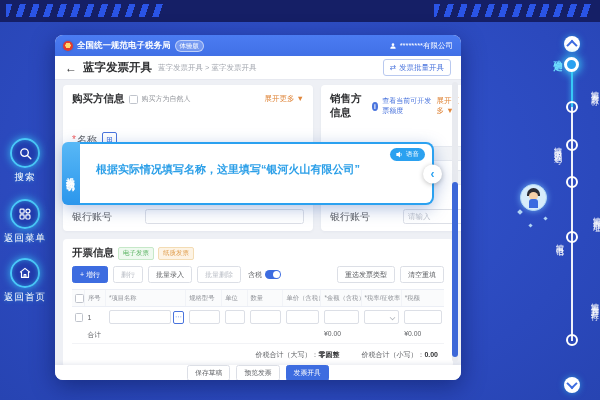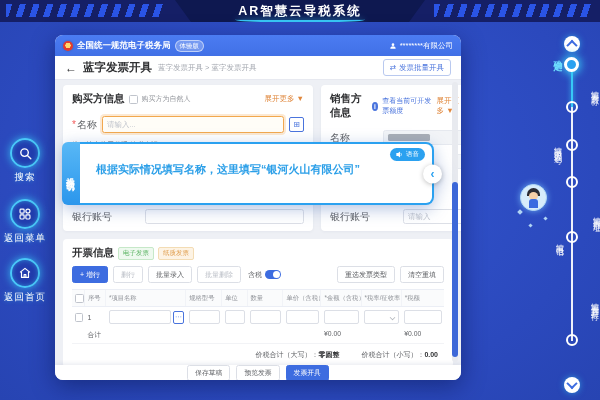--- a/index.html
+++ b/index.html
@@ -43,21 +43,21 @@
   .back{color:#303133;font-size:12px;line-height:1;cursor:default;}
   .crumb-title{font-size:11.5px;font-weight:bold;color:#303133;}
   .crumb-path{font-size:7.5px;color:#a3a7af;}
   .switch-btn{margin-left:auto;border:1px solid #b9c9ef;color:#4a74dd;background:#fff;font-size:7.5px;
     border-radius:3px;padding:2.5px 6px;display:flex;align-items:center;gap:3px;}
 
   .content{position:absolute;left:0;right:0;top:44px;bottom:15px;padding:6px 8px;overflow:hidden;}
 
   .cards-row{display:flex;gap:8px;height:146px;}
   .card{flex:1;background:#fff;border-radius:4px;padding:7px 9px;position:relative;box-shadow:0 1px 3px rgba(30,50,100,.05);}
-  .card-head{display:flex;align-items:center;gap:4px;margin-bottom:10px;}
+  .card-head{display:flex;align-items:center;gap:4px;margin-bottom:26px;}
   .card-title{font-size:10.5px;font-weight:bold;color:#303133;}
   .chk{width:7px;height:7px;border:1px solid #c0c4cc;border-radius:1.5px;background:#fff;}
   .chk-label{font-size:7px;color:#909399;}
   .info-i{width:9px;height:9px;border-radius:50%;background:#4a74dd;color:#fff;font-size:6.5px;
     display:grid;place-items:center;font-weight:bold;}
   .quota-link{font-size:7px;color:#4a74dd;}
   .more-link{margin-left:auto;font-size:7.5px;color:#e0873c;}
   .frow{display:flex;align-items:center;gap:5px;margin-bottom:8px;}
   .flabel{font-size:10px;color:#606266;white-space:nowrap;}
   .flabel .req{color:#f35c5c;margin-right:1px;}
@@ -152,23 +152,20 @@
   .vlabel.active{color:#6fe0ff;font-size:9px;font-weight:bold;}
 </style>
 </head>
 <body>
 
 <div class="page">
 
   <div class="topbar">
     <div class="stripes left"></div>
     <div class="stripes right"></div>
-    <div class="title-trapezoid">
-      <span class="app-title">AR智慧云导税系统</span>
-    </div>
   </div>
 
   <div class="side-item" style="top:138px;">
     <div class="ring">
       <svg width="15" height="15" viewBox="0 0 24 24">
           <circle cx="10.5" cy="10.5" r="6" stroke="#fff" stroke-width="2.2" fill="none"></circle>
           <line x1="15.5" y1="15.5" x2="20.5" y2="20.5" stroke="#fff" stroke-width="2.2" stroke-linecap="round"></line>
         </svg>
     </div>
     <div class="side-label">搜索</div>
@@ -225,21 +222,20 @@
 
         <div class="card">
           <div class="card-head">
             <span class="card-title">购买方信息</span>
             <span class="chk"></span>
             <span class="chk-label">购买方为自然人</span>
             <span class="more-link">展开更多 ▼</span>
           </div>
           <div class="frow">
             <span class="flabel"><span class="req">*</span><span>名称</span></span>
-            <input class="tinput hl" placeholder="请输入..." style="">
             <span class="sel-btn">⊞</span>
           </div>
           <div class="frow">
             <span class="flabel wrap">统一社会信用代码/纳税人识别号</span>
             <input class="tinput small" style="">
           </div>
           <div class="bankrow">
             <span class="flabel">银行账号</span>
             <input class="tinput small" style="">
           </div>

